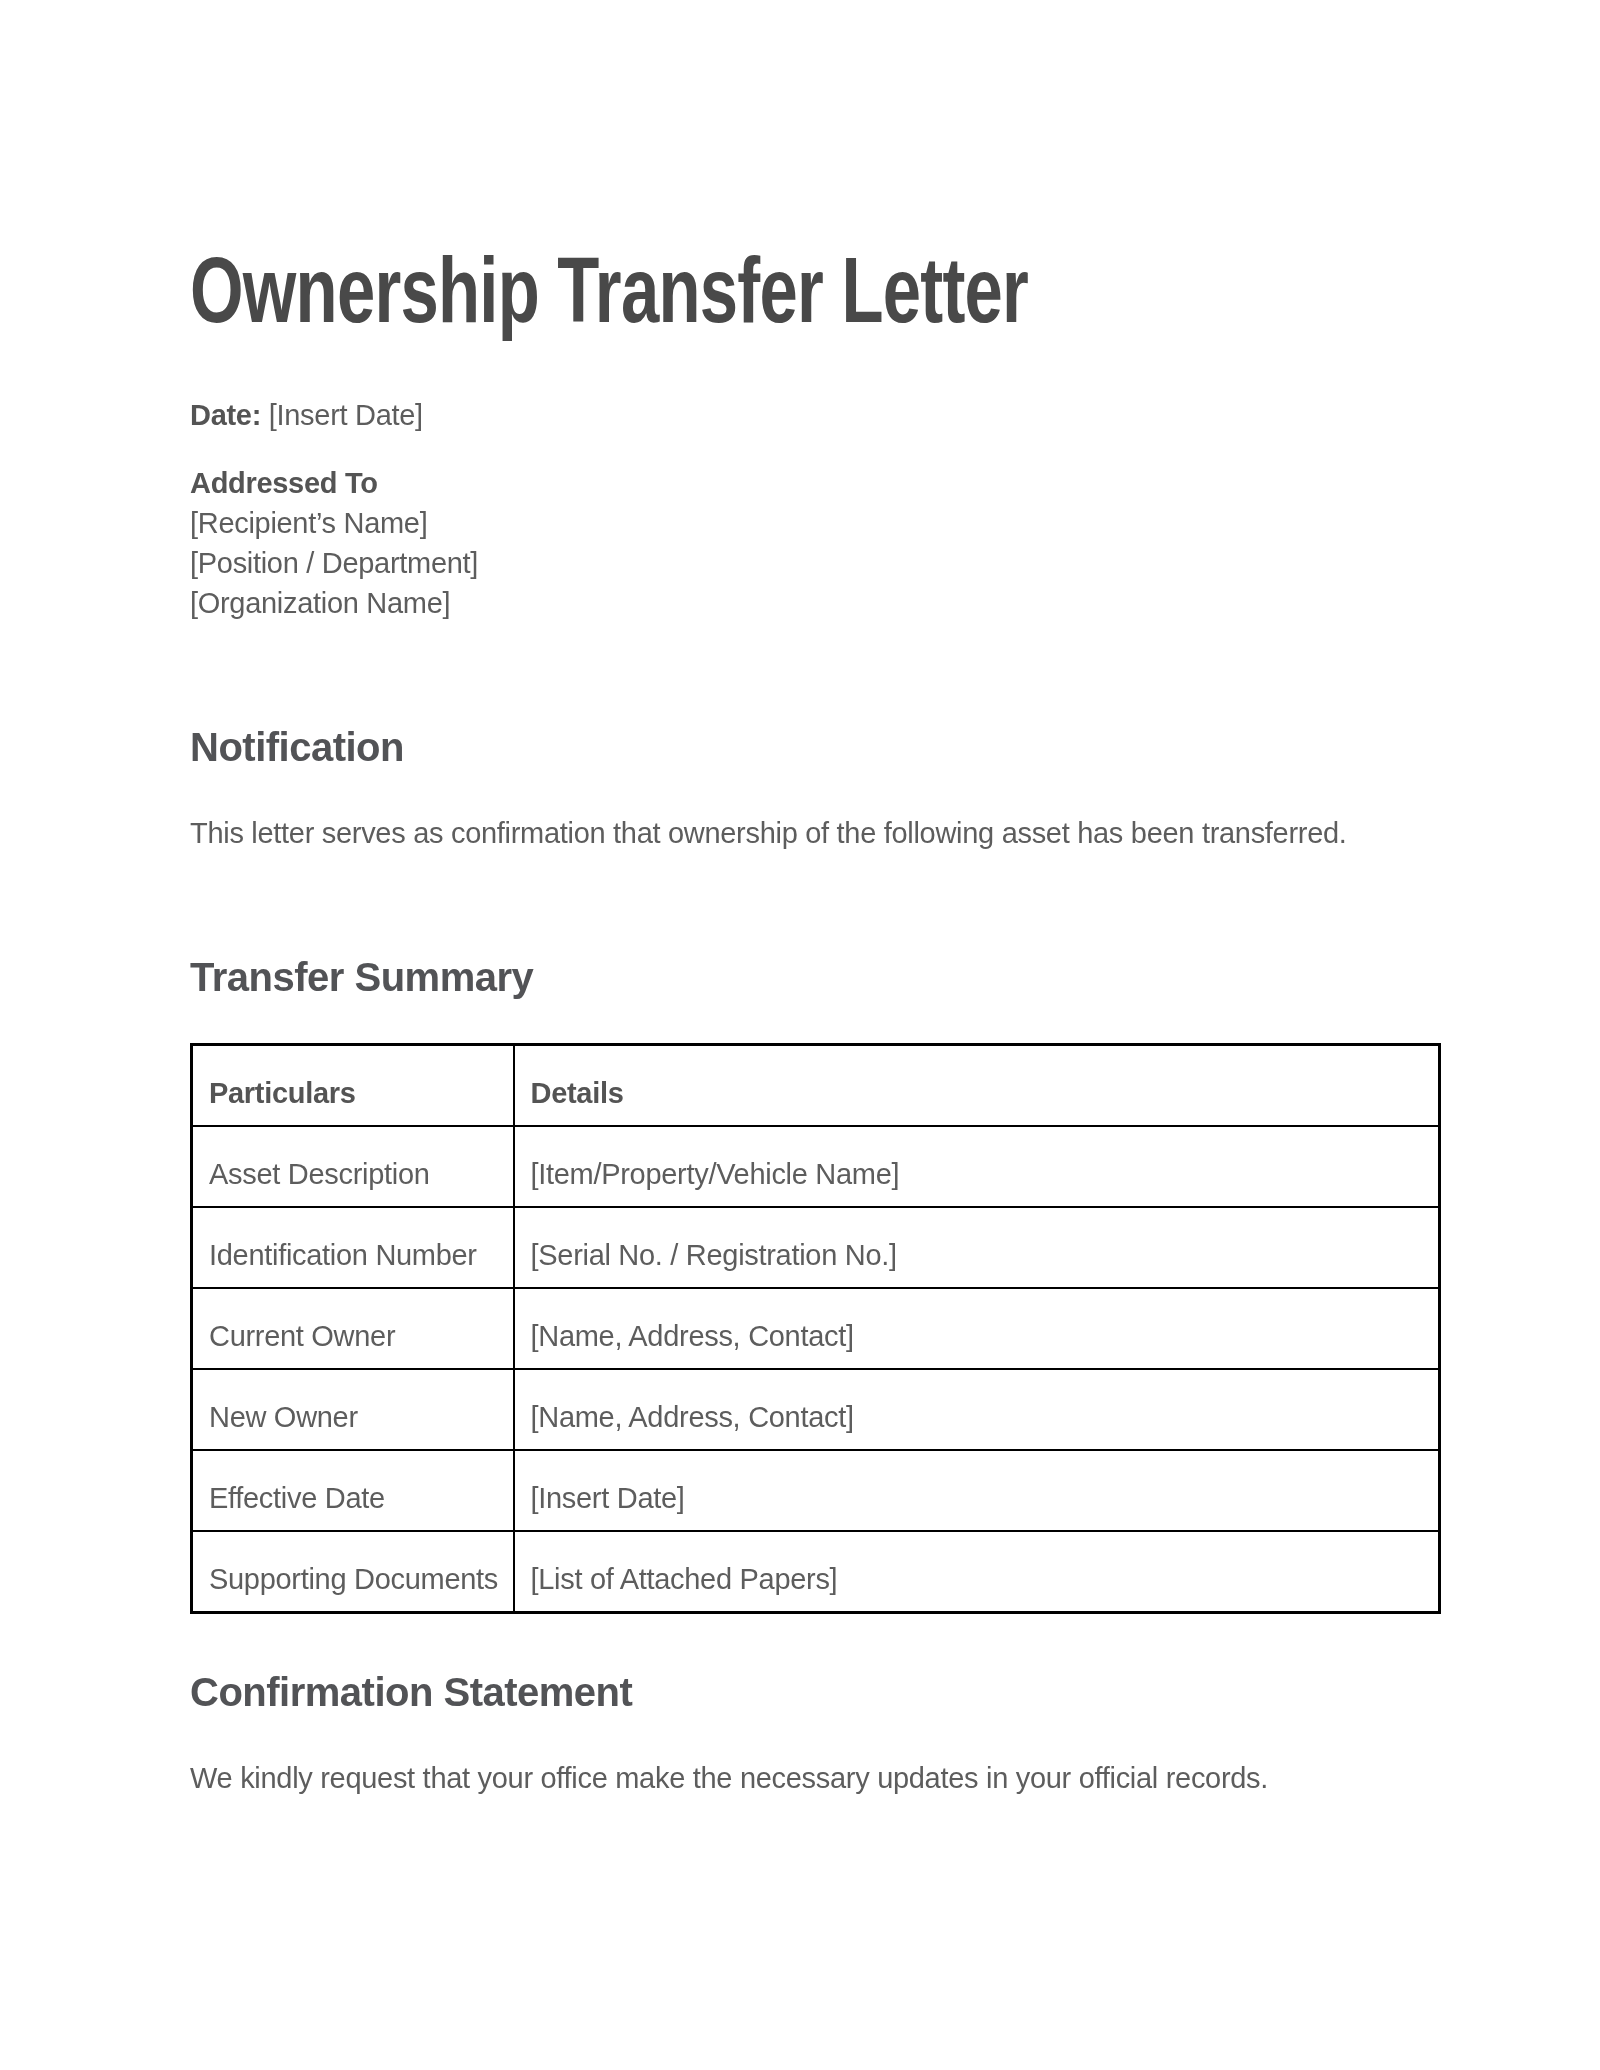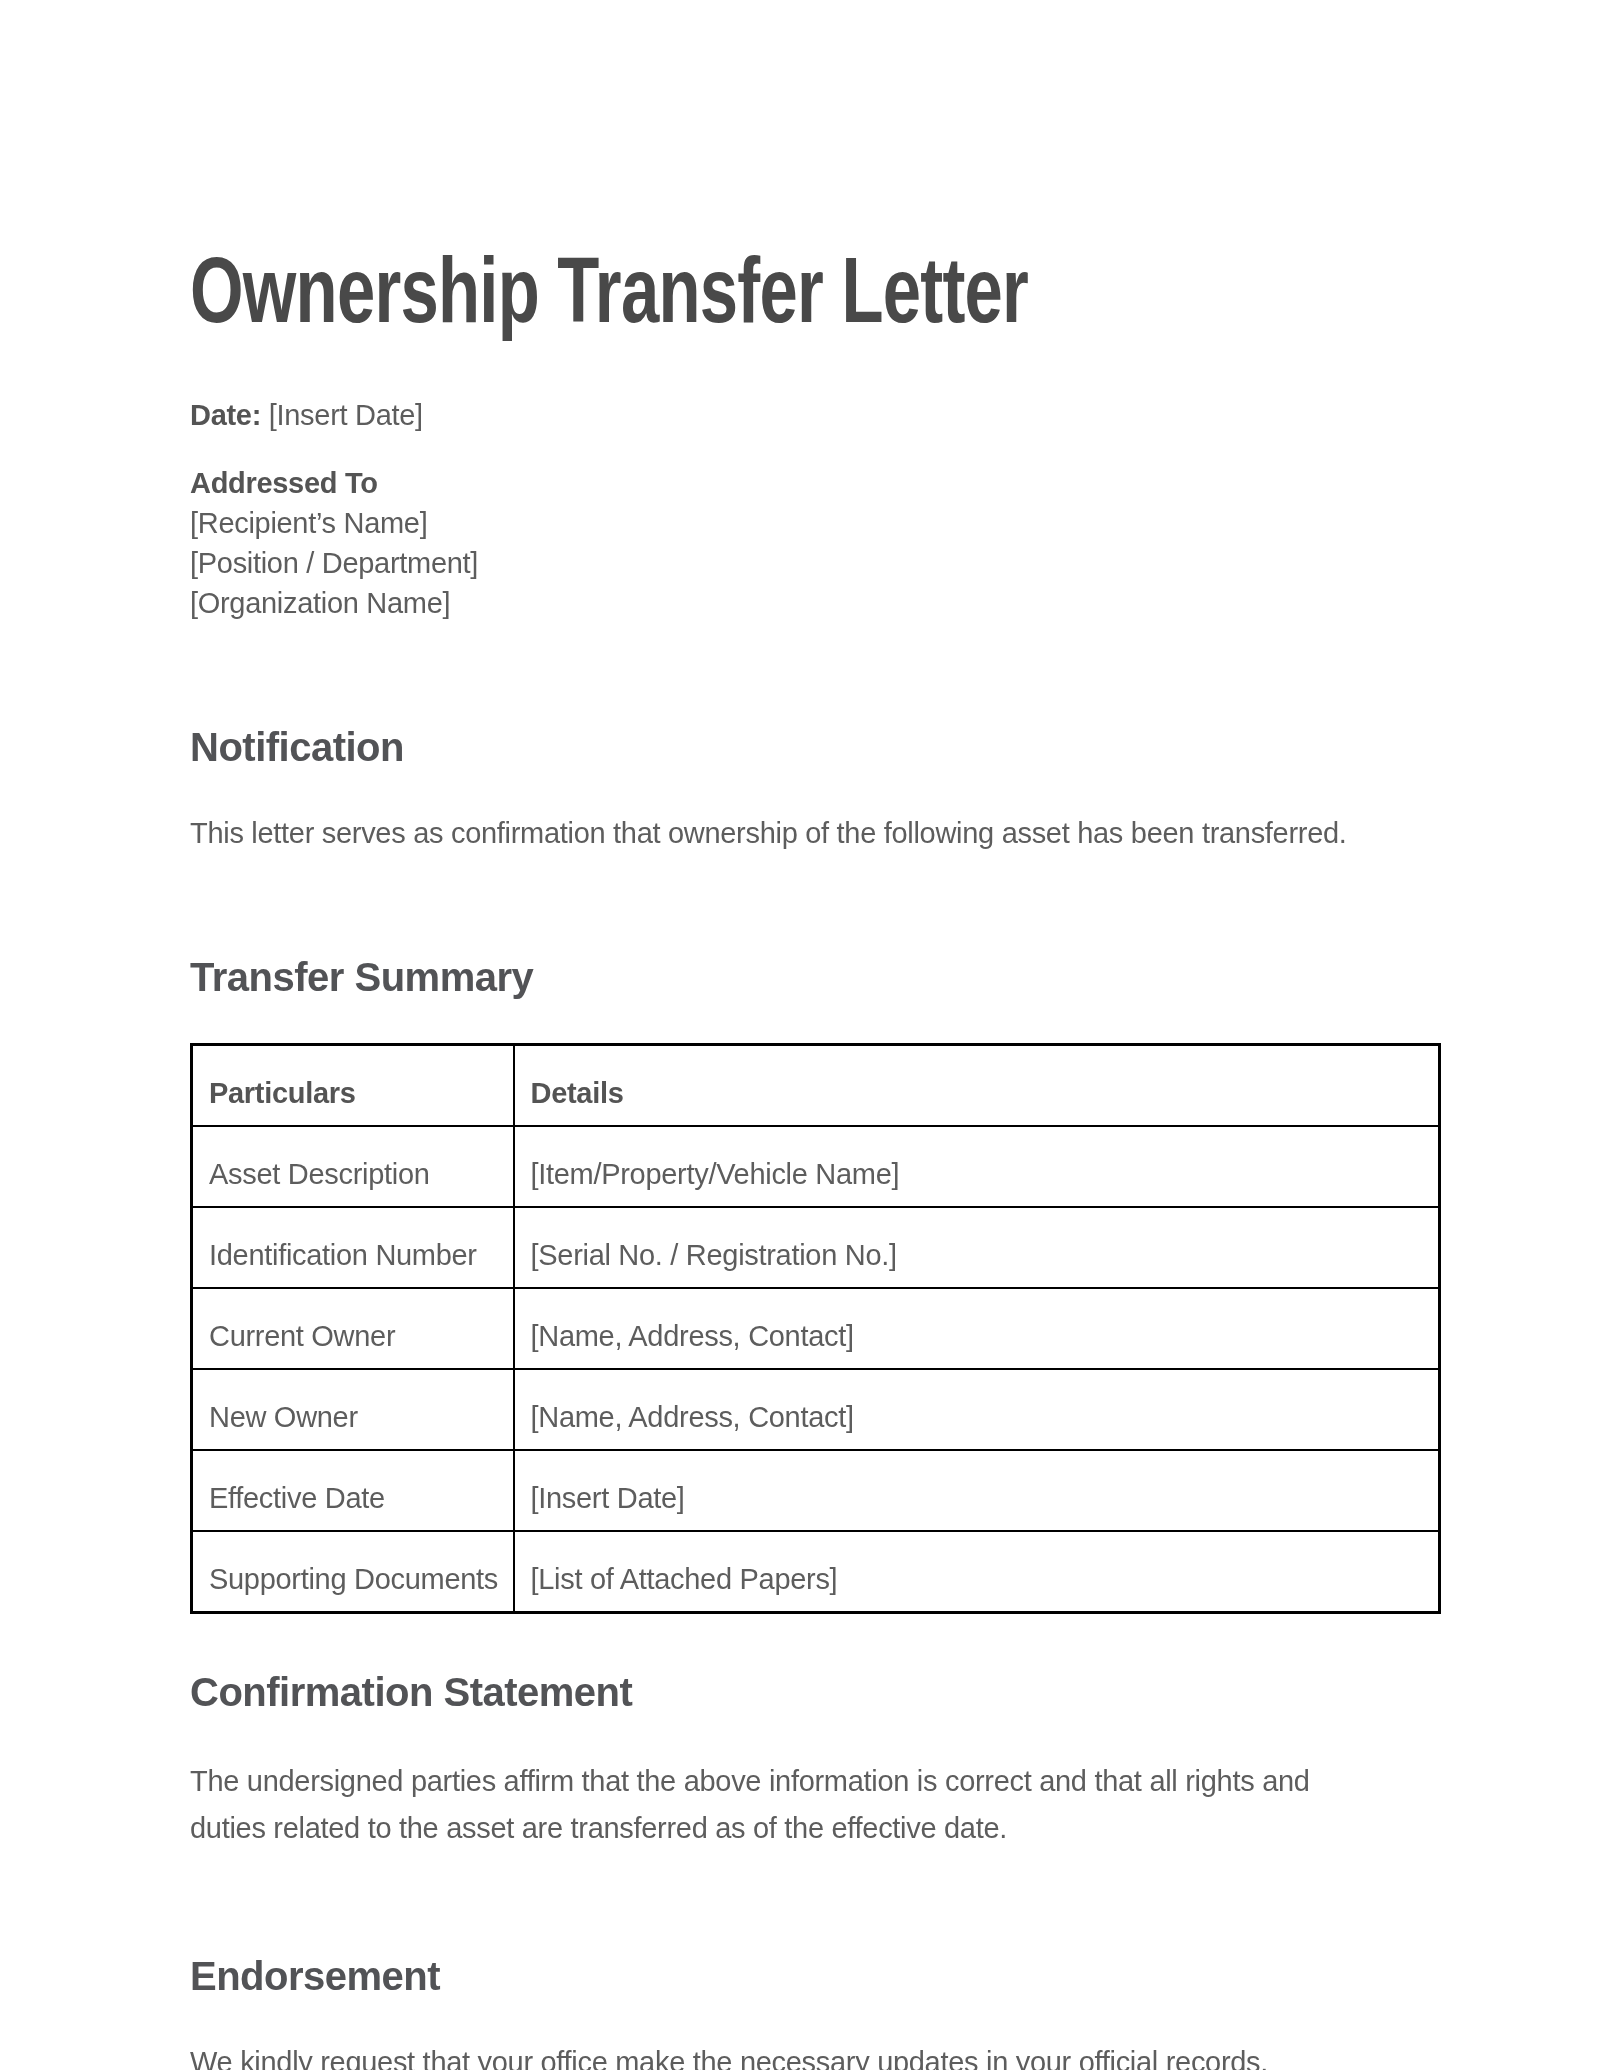--- a/index.html
+++ b/index.html
@@ -137,19 +137,17 @@
       </tr>
       <tr>
         <td>Supporting Documents</td>
         <td>[List of Attached Papers]</td>
       </tr>
     </tbody>
   </table>
 
   <h2 class="section-heading after-table">Confirmation Statement</h2>
 
-  <p class="body-text para wide">The undersigned parties affirm that the above information is correct and that all rights and duties related to the asset are transferred as of the effective date.</p>
 
-  <h2 class="section-heading">Endorsement</h2>
 
   <p class="body-text para">We kindly request that your office make the necessary updates in your official records.</p>
 
 </div>
 
 </body></html>

